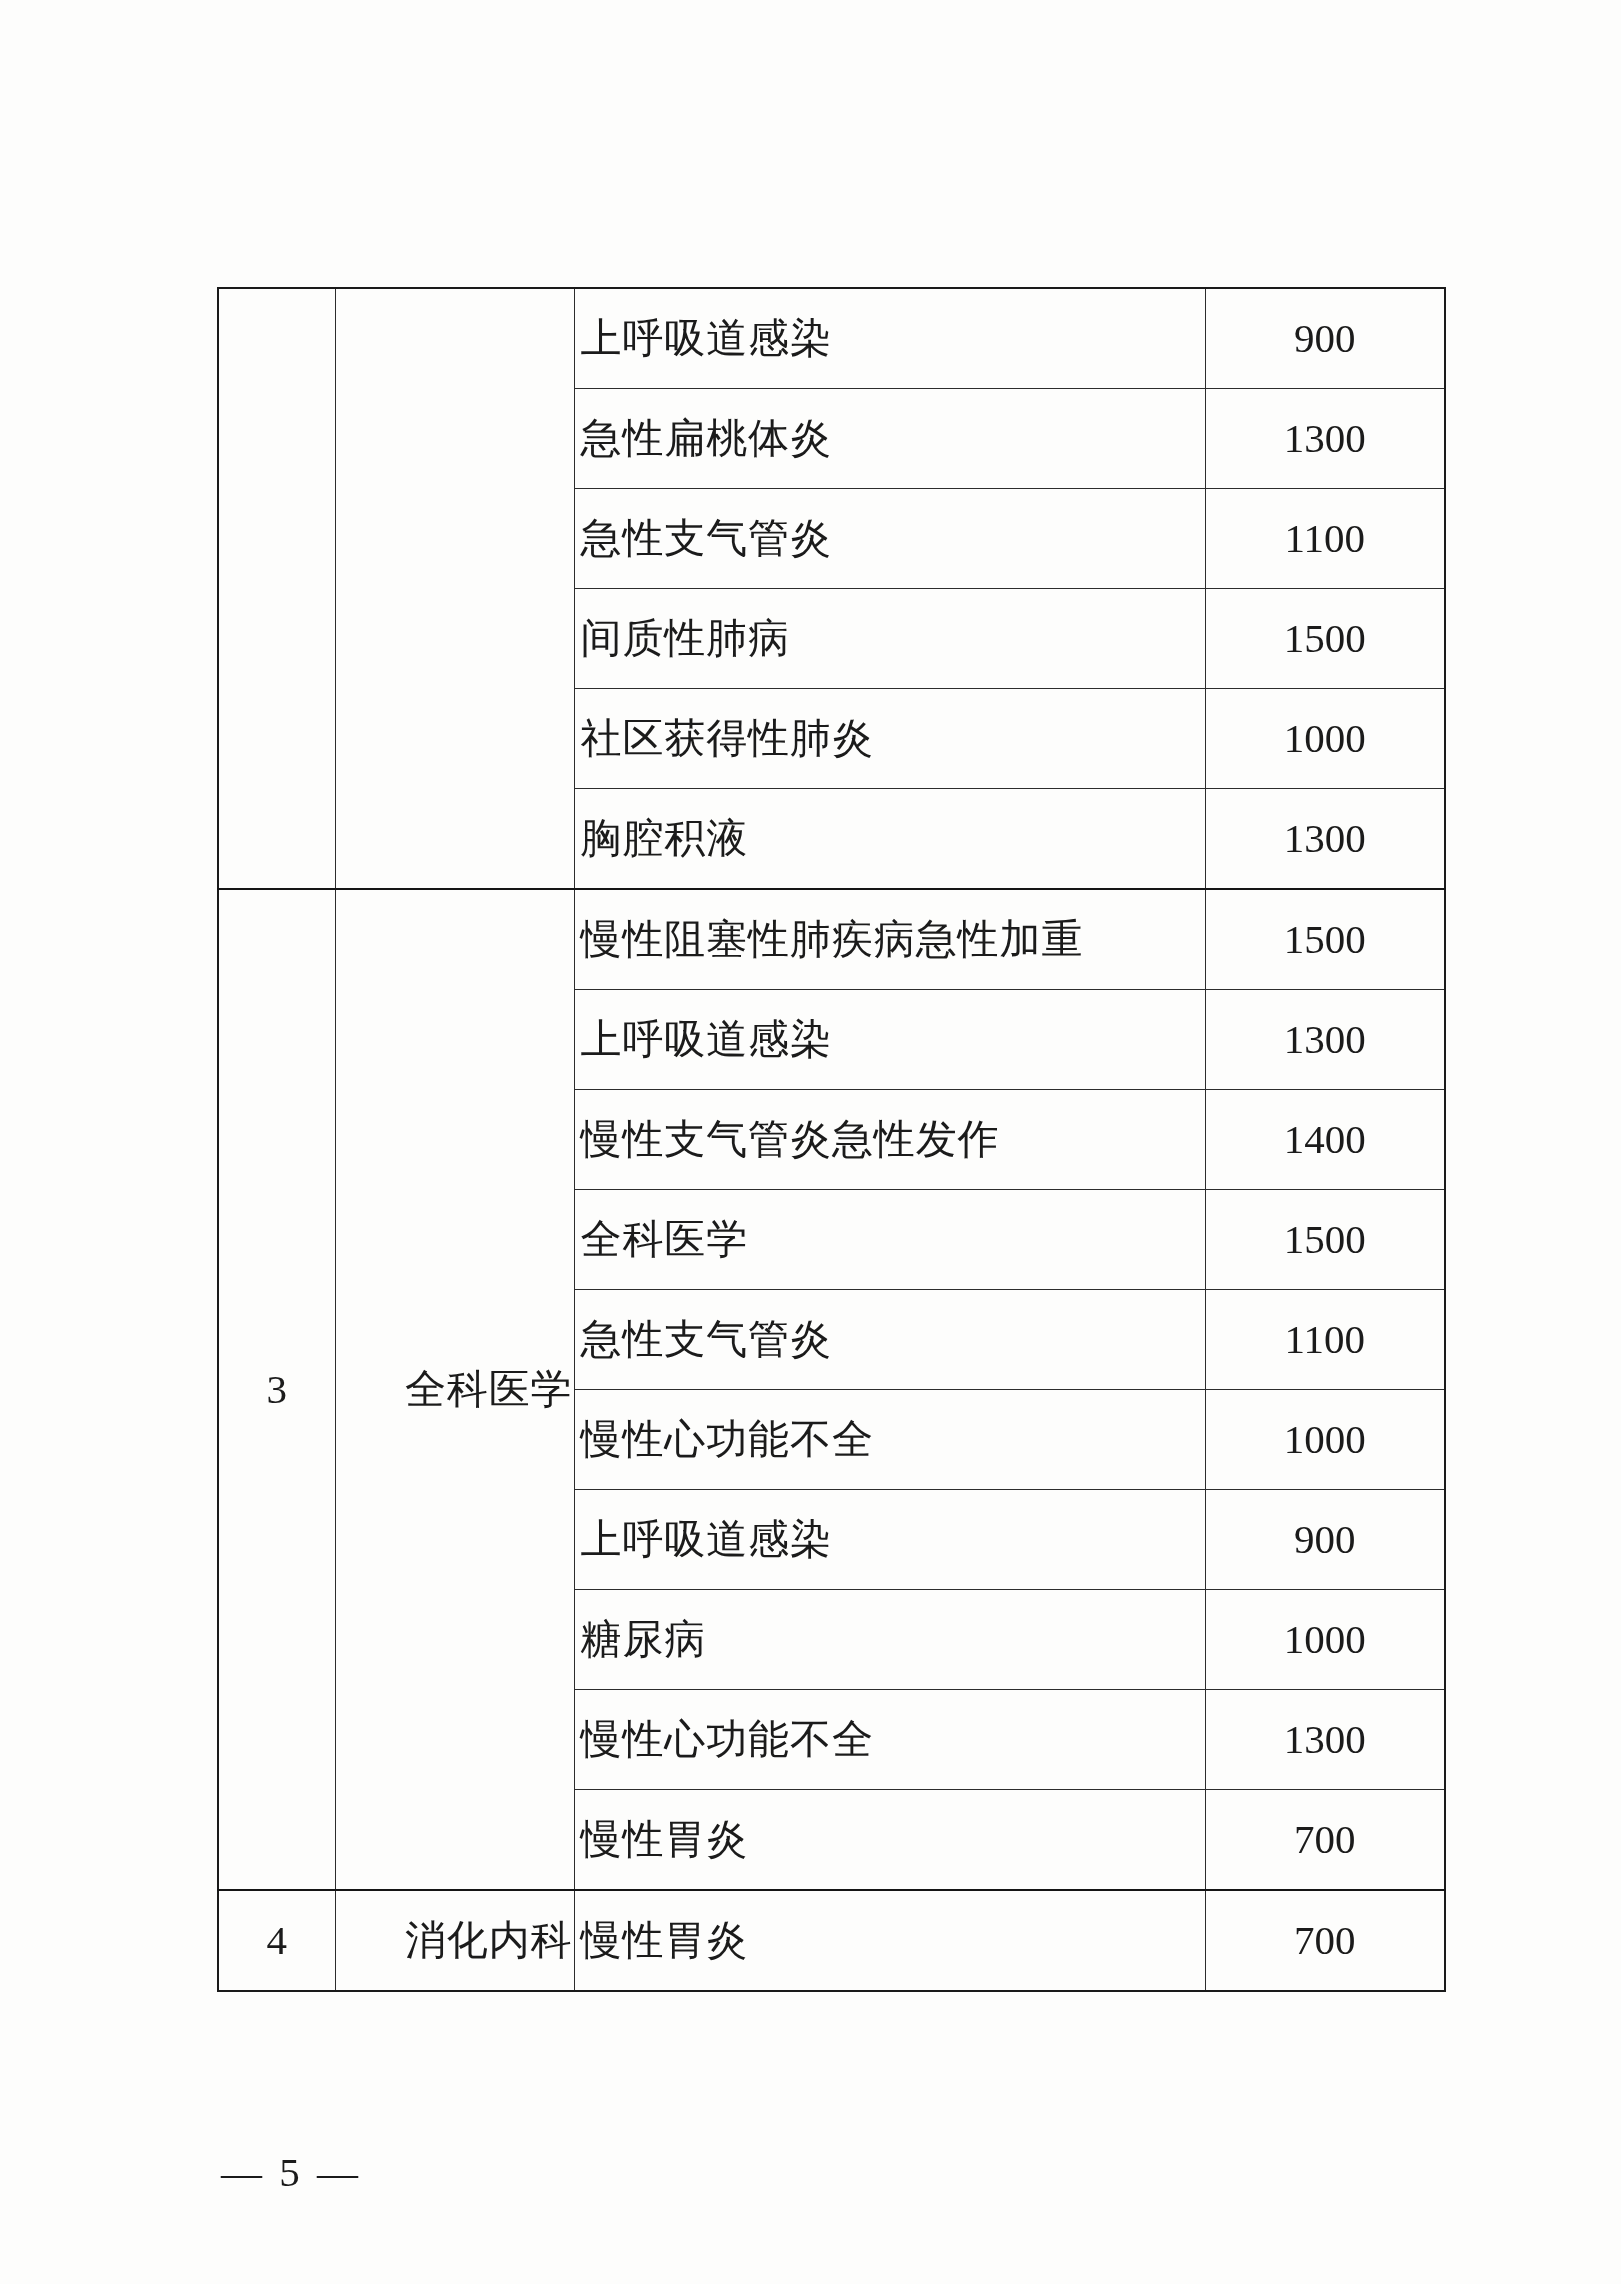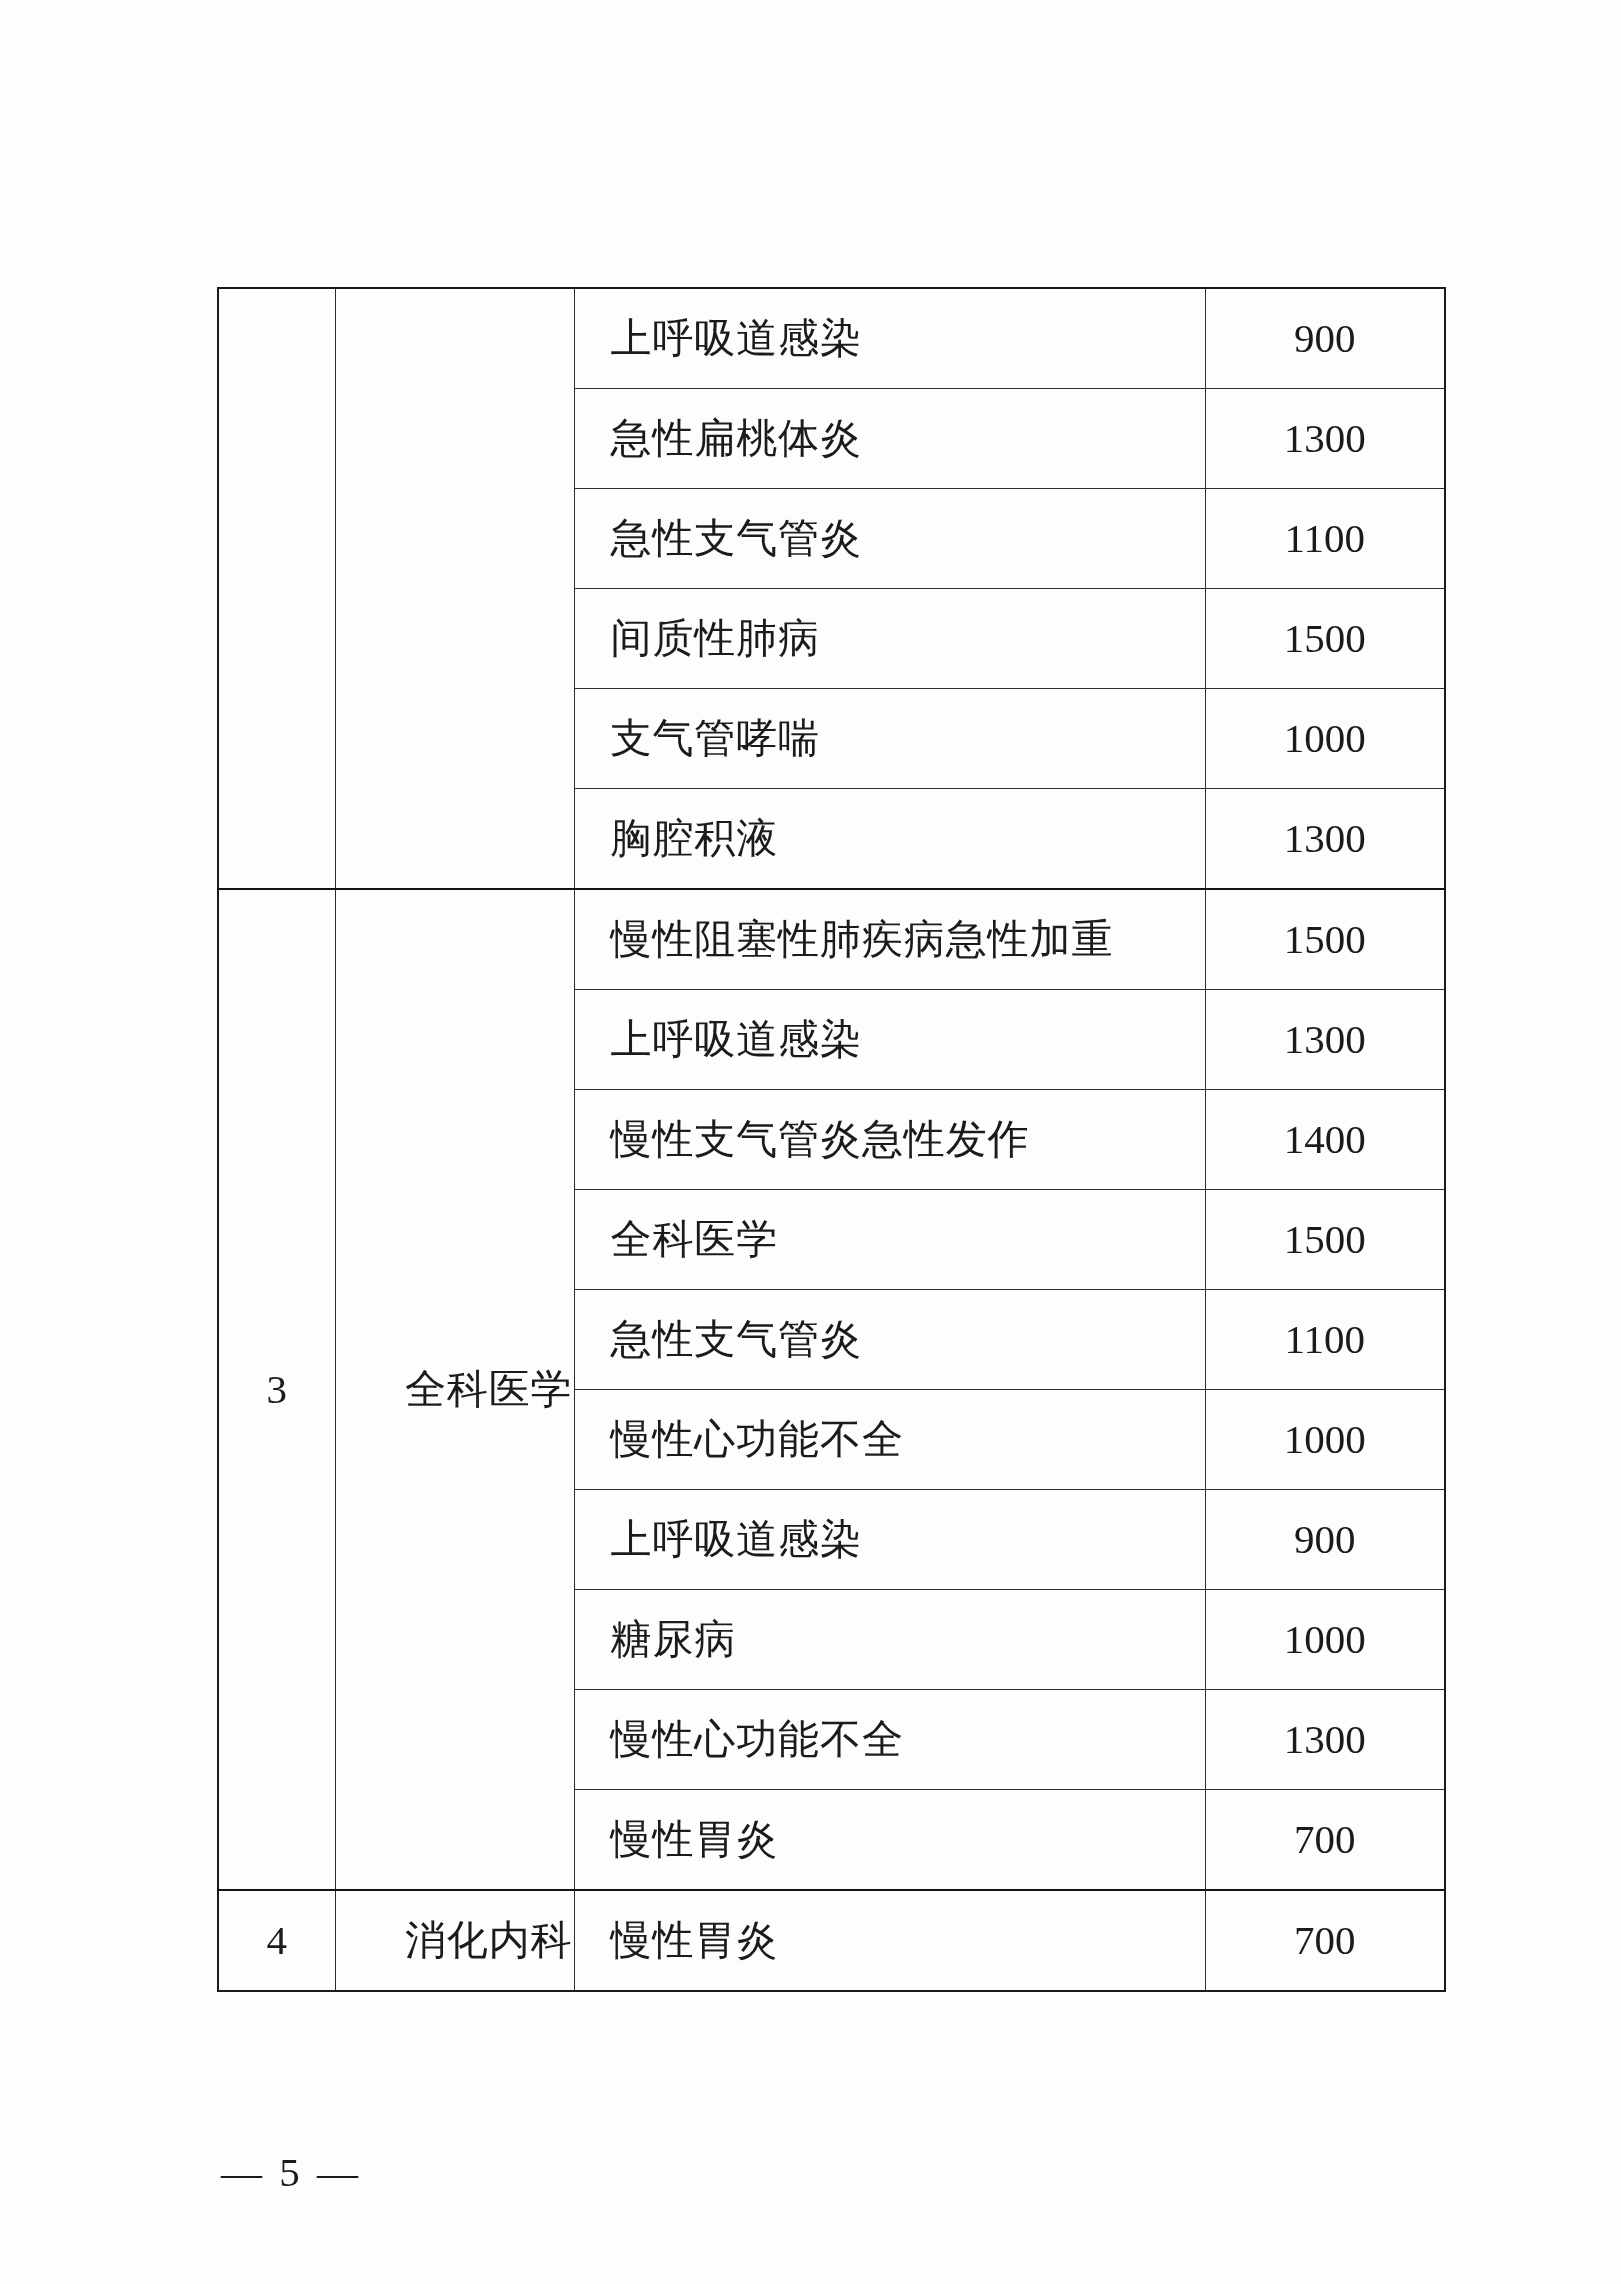--- a/index.html
+++ b/index.html
@@ -34,21 +34,21 @@
     vertical-align: middle;
     font-size: 41px;
     line-height: 1.1;
     background: #fdfdfc;
   }
   .fee-table tr.section-start td {
     border-top: 2.7px solid #151515;
   }
   td.col-num  { text-align: center; }
   td.col-dept { text-align: right; letter-spacing: 0.9px; }
-  td.col-dis  { text-align: left; padding-left: 36px; letter-spacing: 0.9px; }
+  td.col-dis  { text-align: left; padding-left: 6px; letter-spacing: 0.9px; }
   td.col-val  { text-align: center; margin-top: 23px; }
   .page-footer {
     position: absolute;
     left: 221px;
     top: 2148px;
     font-size: 41px;
     word-spacing: 7px;
     color: #1b1b1b;
     white-space: pre;
   }
@@ -77,21 +77,21 @@
         </tr>
         <tr>
           <td class="col-dis">急性支气管炎</td>
           <td class="col-val">1100</td>
         </tr>
         <tr>
           <td class="col-dis">间质性肺病</td>
           <td class="col-val">1500</td>
         </tr>
         <tr>
-          <td class="col-dis">支气管哮喘</td>
+          <td class="col-dis">社区获得性肺炎</td>
           <td class="col-val">1000</td>
         </tr>
         <tr>
           <td class="col-dis">胸腔积液</td>
           <td class="col-val">1300</td>
         </tr>
         <tr class="section-start">
           <td rowspan="10" class="col-num">3</td>
           <td rowspan="10" class="col-dept">全科医学</td>
           <td class="col-dis">慢性阻塞性肺疾病急性加重</td>

